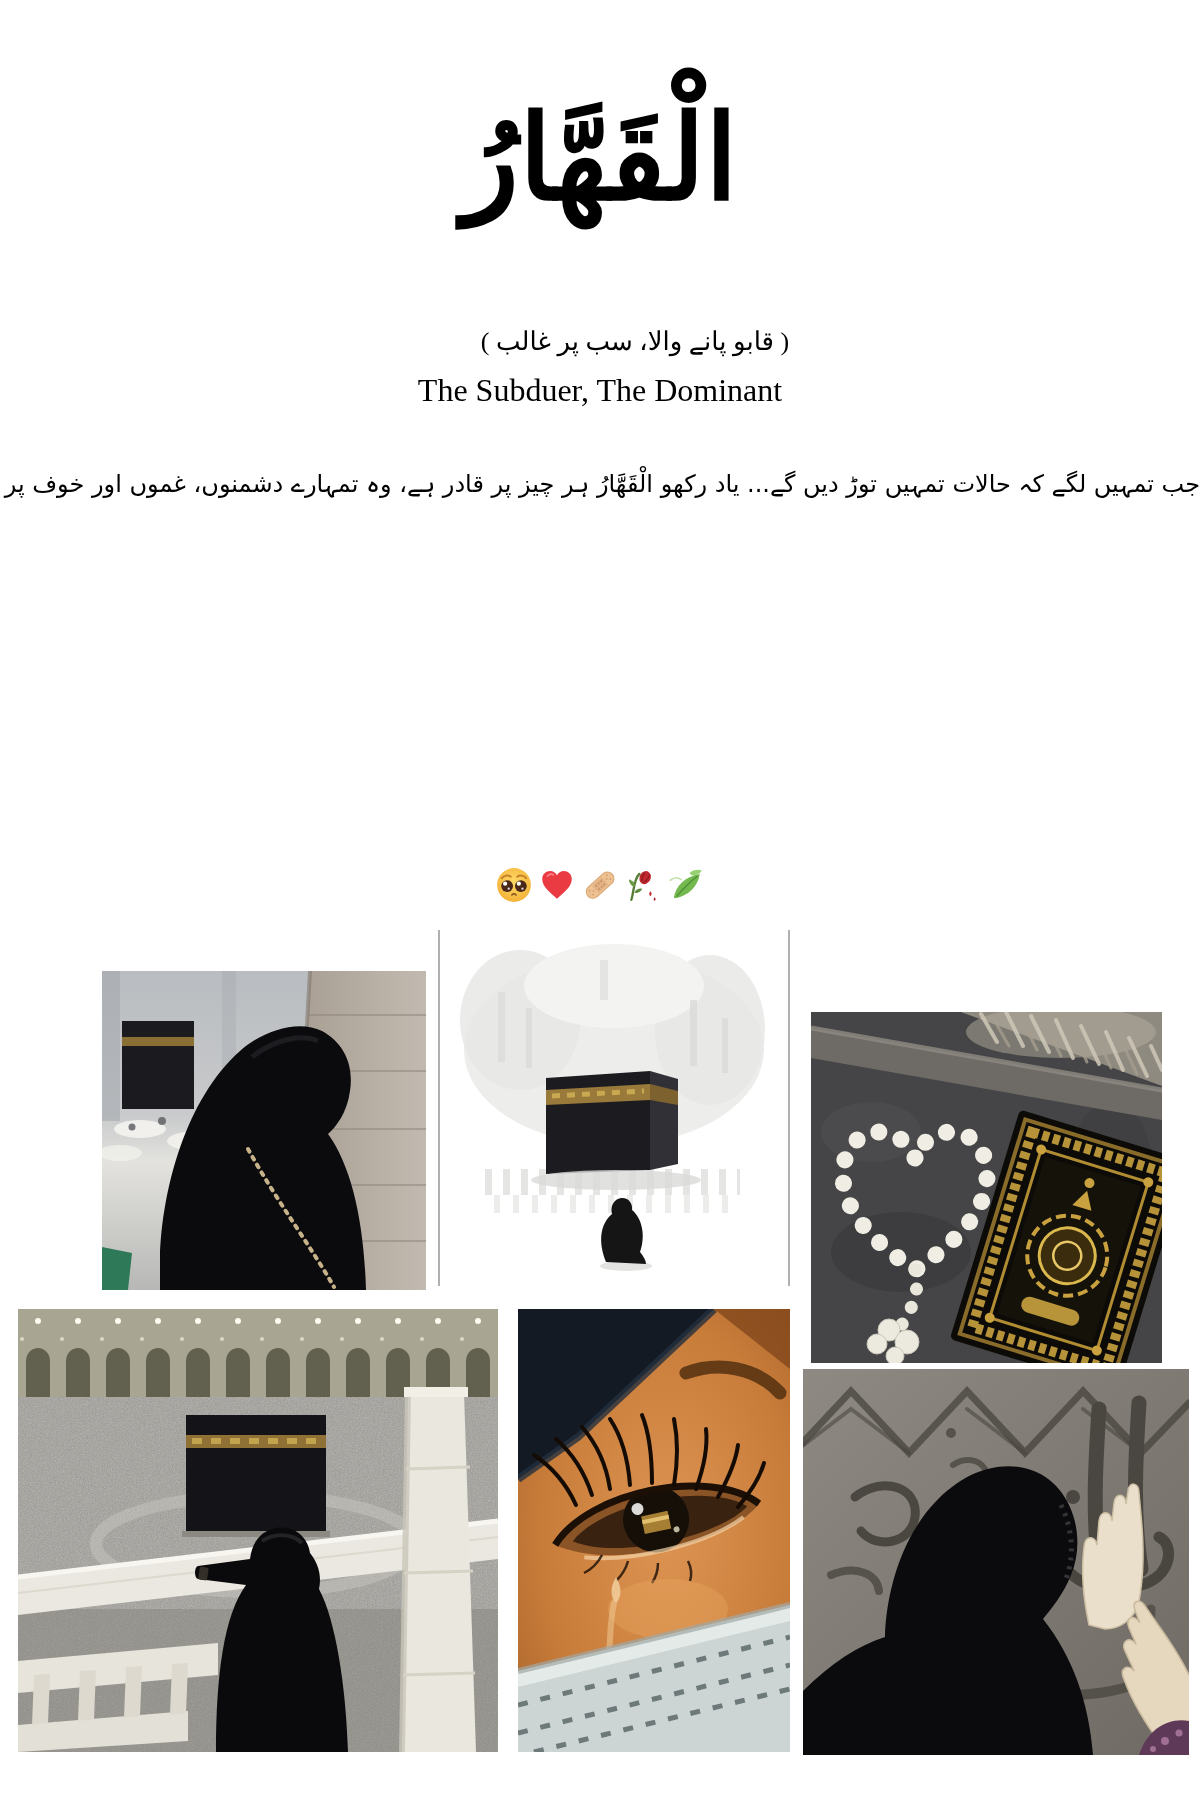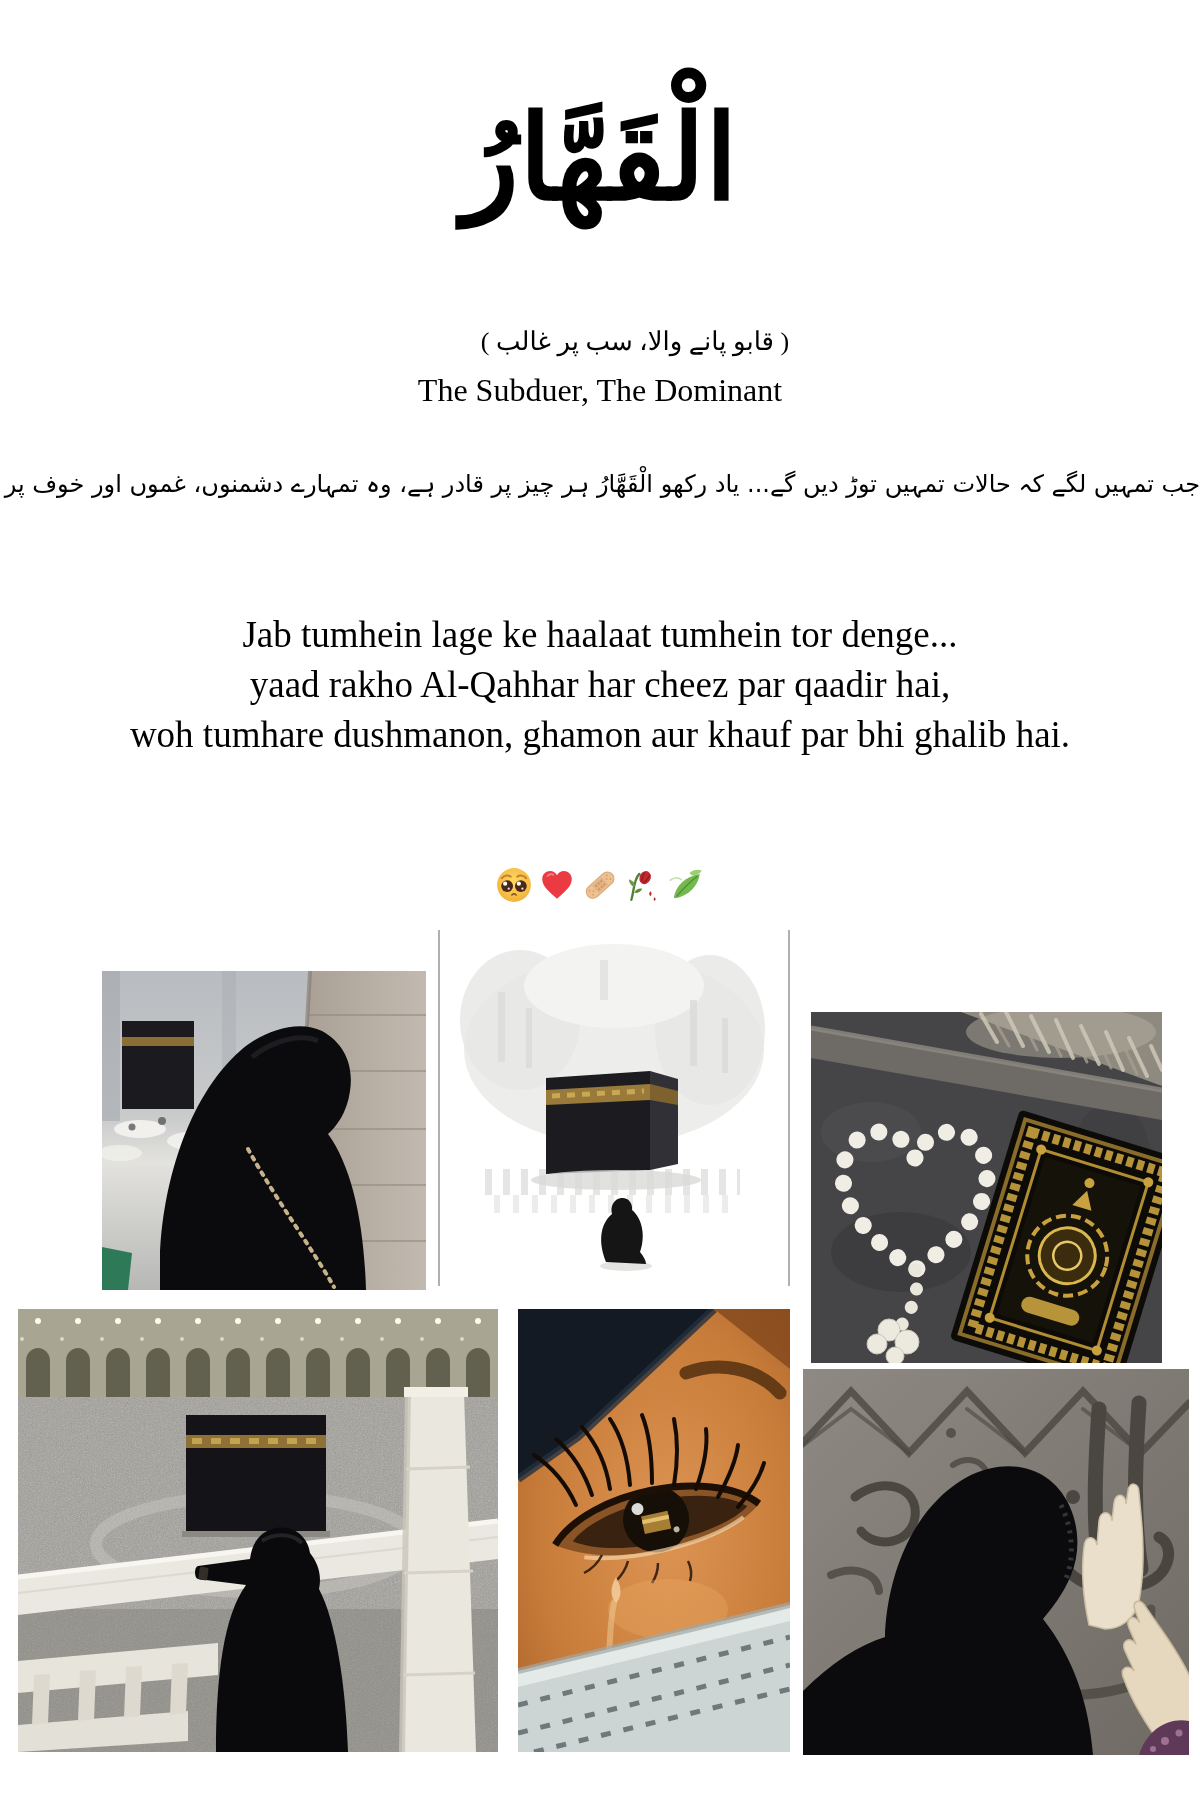--- a/index.html
+++ b/index.html
@@ -24,25 +24,20 @@
 </head>
 <body>
 
 <div class="canvas">
 
   <div class="center-text calligraphy">الْقَهَّارُ</div>
   <div class="center-text urdu-meaning">( قابو پانے والا، سب پر غالب )</div>
   <div class="center-text english-meaning">The Subduer, The Dominant</div>
   <div class="center-text urdu-quote">جب تمہیں لگے کہ حالات تمہیں توڑ دیں گے... یاد رکھو الْقَهَّارُ ہر چیز پر قادر ہے، وہ تمہارے دشمنوں، غموں اور خوف پر بھی غالب ہے۔</div>
 
-  <div class="center-text roman">
-    <div>Jab tumhein lage ke haalaat tumhein tor denge...</div>
-    <div>yaad rakho Al-Qahhar har cheez par qaadir hai,</div>
-    <div>woh tumhare dushmanon, ghamon aur khauf par bhi ghalib hai.</div>
-  </div>
 
   <div class="emoji-row" title="🥺❤️🩹🥀🍃">
     <svg class="emoji" viewBox="0 0 36 36">
       <defs>
           <radialGradient id="em1g" cx="0.5" cy="0.4" r="0.75">
             <stop offset="0" stop-color="#ffd965"></stop>
             <stop offset="1" stop-color="#f0a92e"></stop>
           </radialGradient>
         </defs>
       <circle cx="18" cy="18" r="16" fill="url(#em1g)"></circle>

